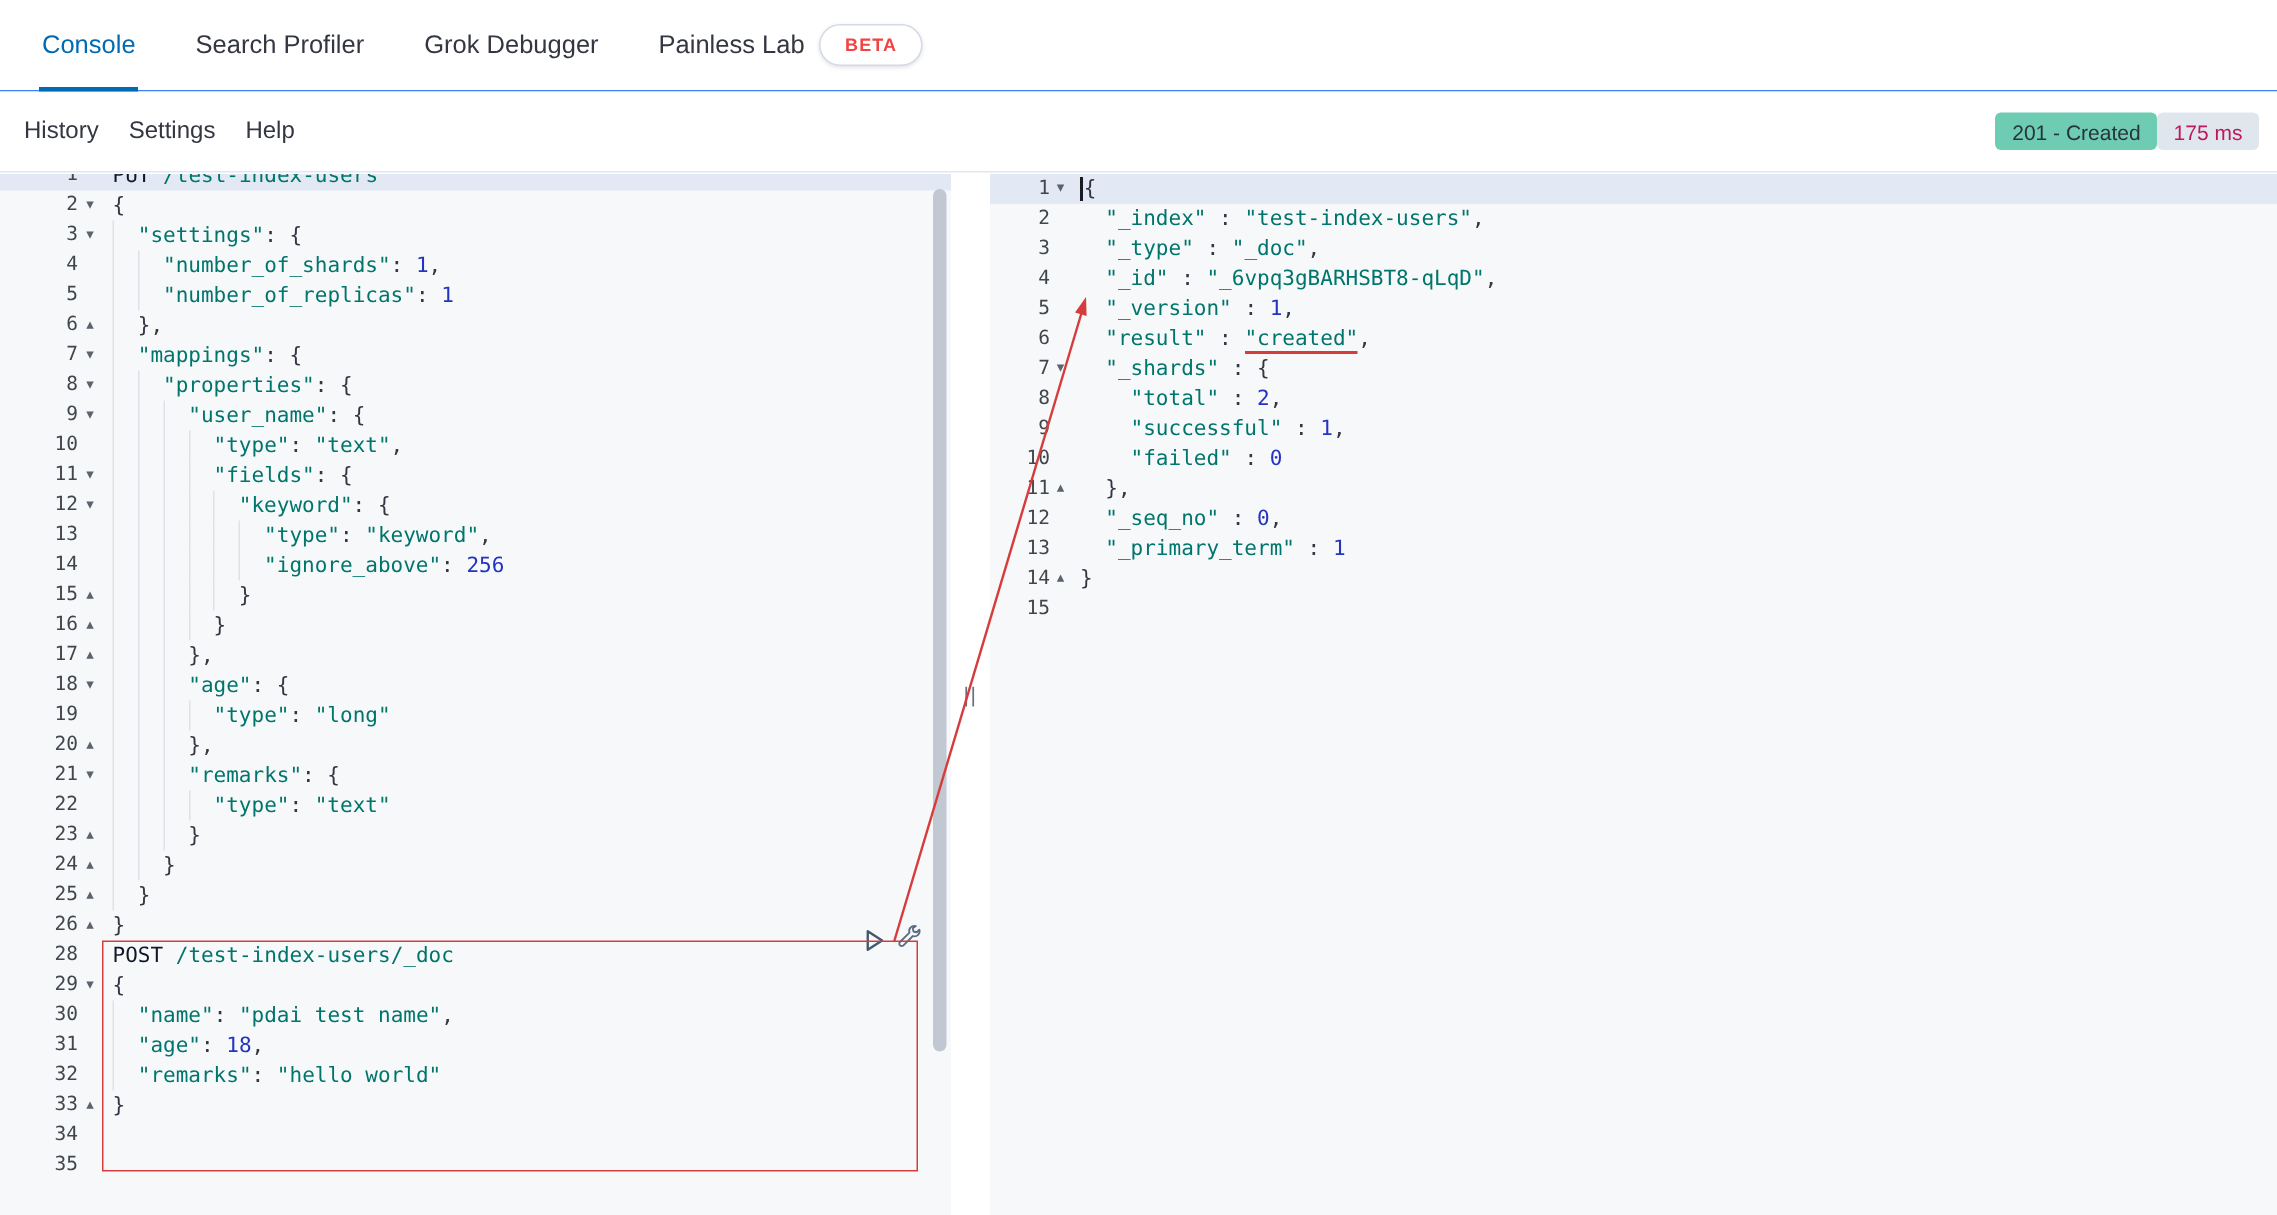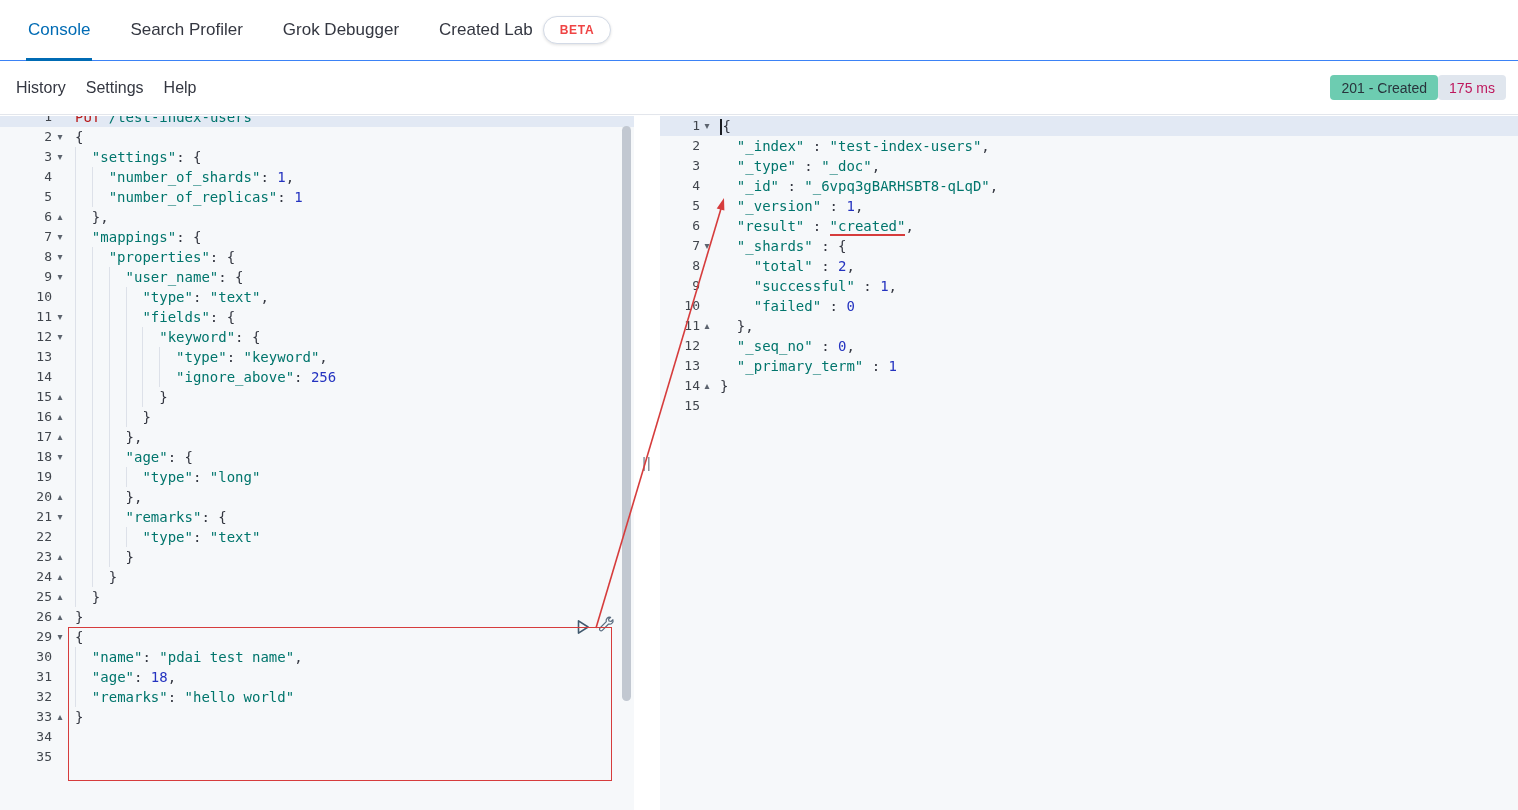--- a/index.html
+++ b/index.html
@@ -50,21 +50,21 @@
           font-family:"DejaVu Sans", sans-serif; }
   .editor.left .fold { width:16px; }
   .editor.right .fold { width:14px; }
   .code { padding-left:7px; white-space:pre; }
   .editor.right .code { padding-left:6px; }
   .ind { display:inline-block; width:2ch; height:20px; border-left:1px solid #dde1e9;
          vertical-align:top; }
   .cursor { display:inline-block; width:1.5px; height:16px; background:#1a1c21;
          vertical-align:middle; margin-right:1px; }
 
-  .tok-method { color:#b91c1c; }
+  .tok-method { color:#0f172a; }
   .tok-url    { color:#00756c; }
   .tok-key    { color:#00756c; }
   .tok-str    { color:#00756c; }
   .tok-strul  { color:#00756c; border-bottom:2px solid #d63c3c; }
   .tok-num    { color:#2433c0; }
   .tok-pun    { color:#343741; }
 
   
   .vscroll { position:absolute; top:0; right:3px; width:9px; bottom:0; }
   .vthumb { position:absolute; top:10px; height:575px; width:9px; background:#c2c8d1;
@@ -88,21 +88,21 @@
     <div class="tab active">
       <span>Console</span>
     </div>
     <div class="tab">
       <span>Search Profiler</span>
     </div>
     <div class="tab">
       <span>Grok Debugger</span>
     </div>
     <div class="tab">
-      <span>Created Lab</span>
+      <span>Painless Lab</span>
       <span class="beta">BETA</span>
     </div>
   </header>
 
   <div class="menubar">
     <span class="menu-item">History</span>
     <span class="menu-item">Settings</span>
     <span class="menu-item">Help</span>
     <span class="spacer"></span>
     <span class="badge success">201 - Created</span>
@@ -131,20 +131,21 @@
           <div class="row"><div class="gut"><span class="lnum">17</span><span class="fold">▴</span></div><div class="code"><span class="ind"></span><span class="ind"></span><span class="ind"></span><span class="tok-pun">},</span></div></div>
           <div class="row"><div class="gut"><span class="lnum">18</span><span class="fold">▾</span></div><div class="code"><span class="ind"></span><span class="ind"></span><span class="ind"></span><span class="tok-key">"age"</span><span class="tok-pun">: {</span></div></div>
           <div class="row"><div class="gut"><span class="lnum">19</span><span class="fold"></span></div><div class="code"><span class="ind"></span><span class="ind"></span><span class="ind"></span><span class="ind"></span><span class="tok-key">"type"</span><span class="tok-pun">: </span><span class="tok-str">"long"</span></div></div>
           <div class="row"><div class="gut"><span class="lnum">20</span><span class="fold">▴</span></div><div class="code"><span class="ind"></span><span class="ind"></span><span class="ind"></span><span class="tok-pun">},</span></div></div>
           <div class="row"><div class="gut"><span class="lnum">21</span><span class="fold">▾</span></div><div class="code"><span class="ind"></span><span class="ind"></span><span class="ind"></span><span class="tok-key">"remarks"</span><span class="tok-pun">: {</span></div></div>
           <div class="row"><div class="gut"><span class="lnum">22</span><span class="fold"></span></div><div class="code"><span class="ind"></span><span class="ind"></span><span class="ind"></span><span class="ind"></span><span class="tok-key">"type"</span><span class="tok-pun">: </span><span class="tok-str">"text"</span></div></div>
           <div class="row"><div class="gut"><span class="lnum">23</span><span class="fold">▴</span></div><div class="code"><span class="ind"></span><span class="ind"></span><span class="ind"></span><span class="tok-pun">}</span></div></div>
           <div class="row"><div class="gut"><span class="lnum">24</span><span class="fold">▴</span></div><div class="code"><span class="ind"></span><span class="ind"></span><span class="tok-pun">}</span></div></div>
           <div class="row"><div class="gut"><span class="lnum">25</span><span class="fold">▴</span></div><div class="code"><span class="ind"></span><span class="tok-pun">}</span></div></div>
           <div class="row"><div class="gut"><span class="lnum">26</span><span class="fold">▴</span></div><div class="code"><span class="tok-pun">}</span></div></div>
+          <div class="row"><div class="gut"><span class="lnum">28</span><span class="fold"></span></div><div class="code"><span class="tok-method">POST</span><span class="tok-pun"> </span><span class="tok-url">/test-index-users/_doc</span></div></div>
           <div class="row"><div class="gut"><span class="lnum">29</span><span class="fold">▾</span></div><div class="code"><span class="tok-pun">{</span></div></div>
           <div class="row"><div class="gut"><span class="lnum">30</span><span class="fold"></span></div><div class="code"><span class="ind"></span><span class="tok-key">"name"</span><span class="tok-pun">: </span><span class="tok-str">"pdai test name"</span><span class="tok-pun">,</span></div></div>
           <div class="row"><div class="gut"><span class="lnum">31</span><span class="fold"></span></div><div class="code"><span class="ind"></span><span class="tok-key">"age"</span><span class="tok-pun">: </span><span class="tok-num">18</span><span class="tok-pun">,</span></div></div>
           <div class="row"><div class="gut"><span class="lnum">32</span><span class="fold"></span></div><div class="code"><span class="ind"></span><span class="tok-key">"remarks"</span><span class="tok-pun">: </span><span class="tok-str">"hello world"</span></div></div>
           <div class="row"><div class="gut"><span class="lnum">33</span><span class="fold">▴</span></div><div class="code"><span class="tok-pun">}</span></div></div>
           <div class="row"><div class="gut"><span class="lnum">34</span><span class="fold"></span></div><div class="code"></div></div>
           <div class="row"><div class="gut"><span class="lnum">35</span><span class="fold"></span></div><div class="code"></div></div>
         </div>
       <div class="vscroll">
         <div class="vthumb"></div>

